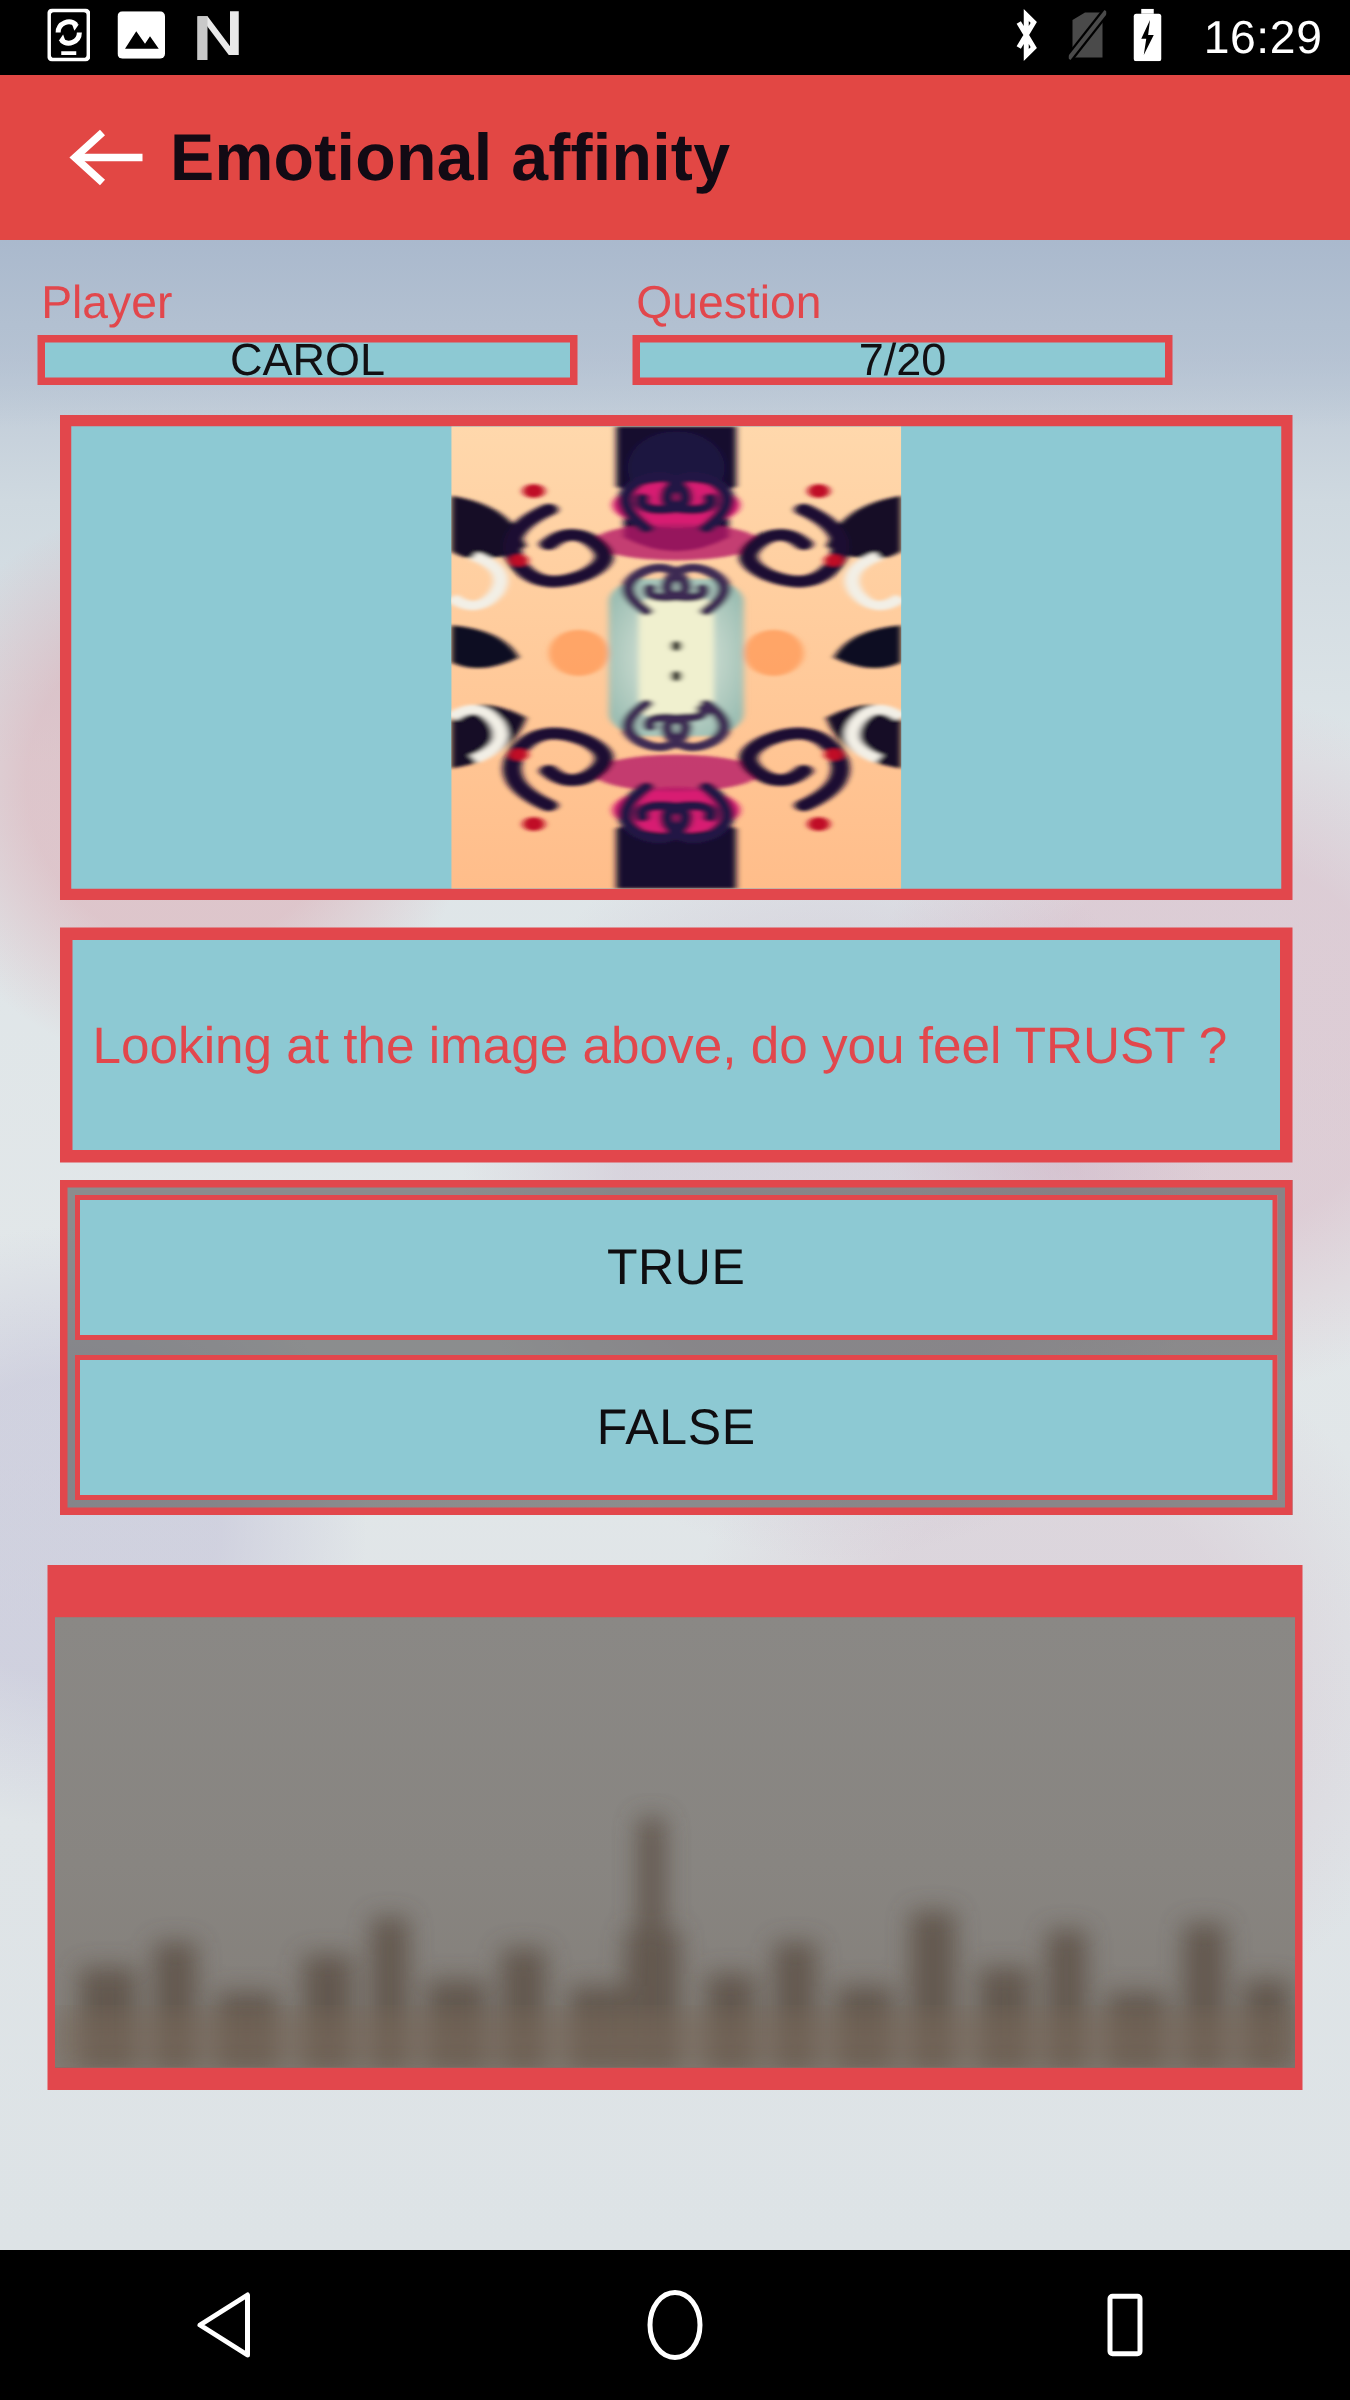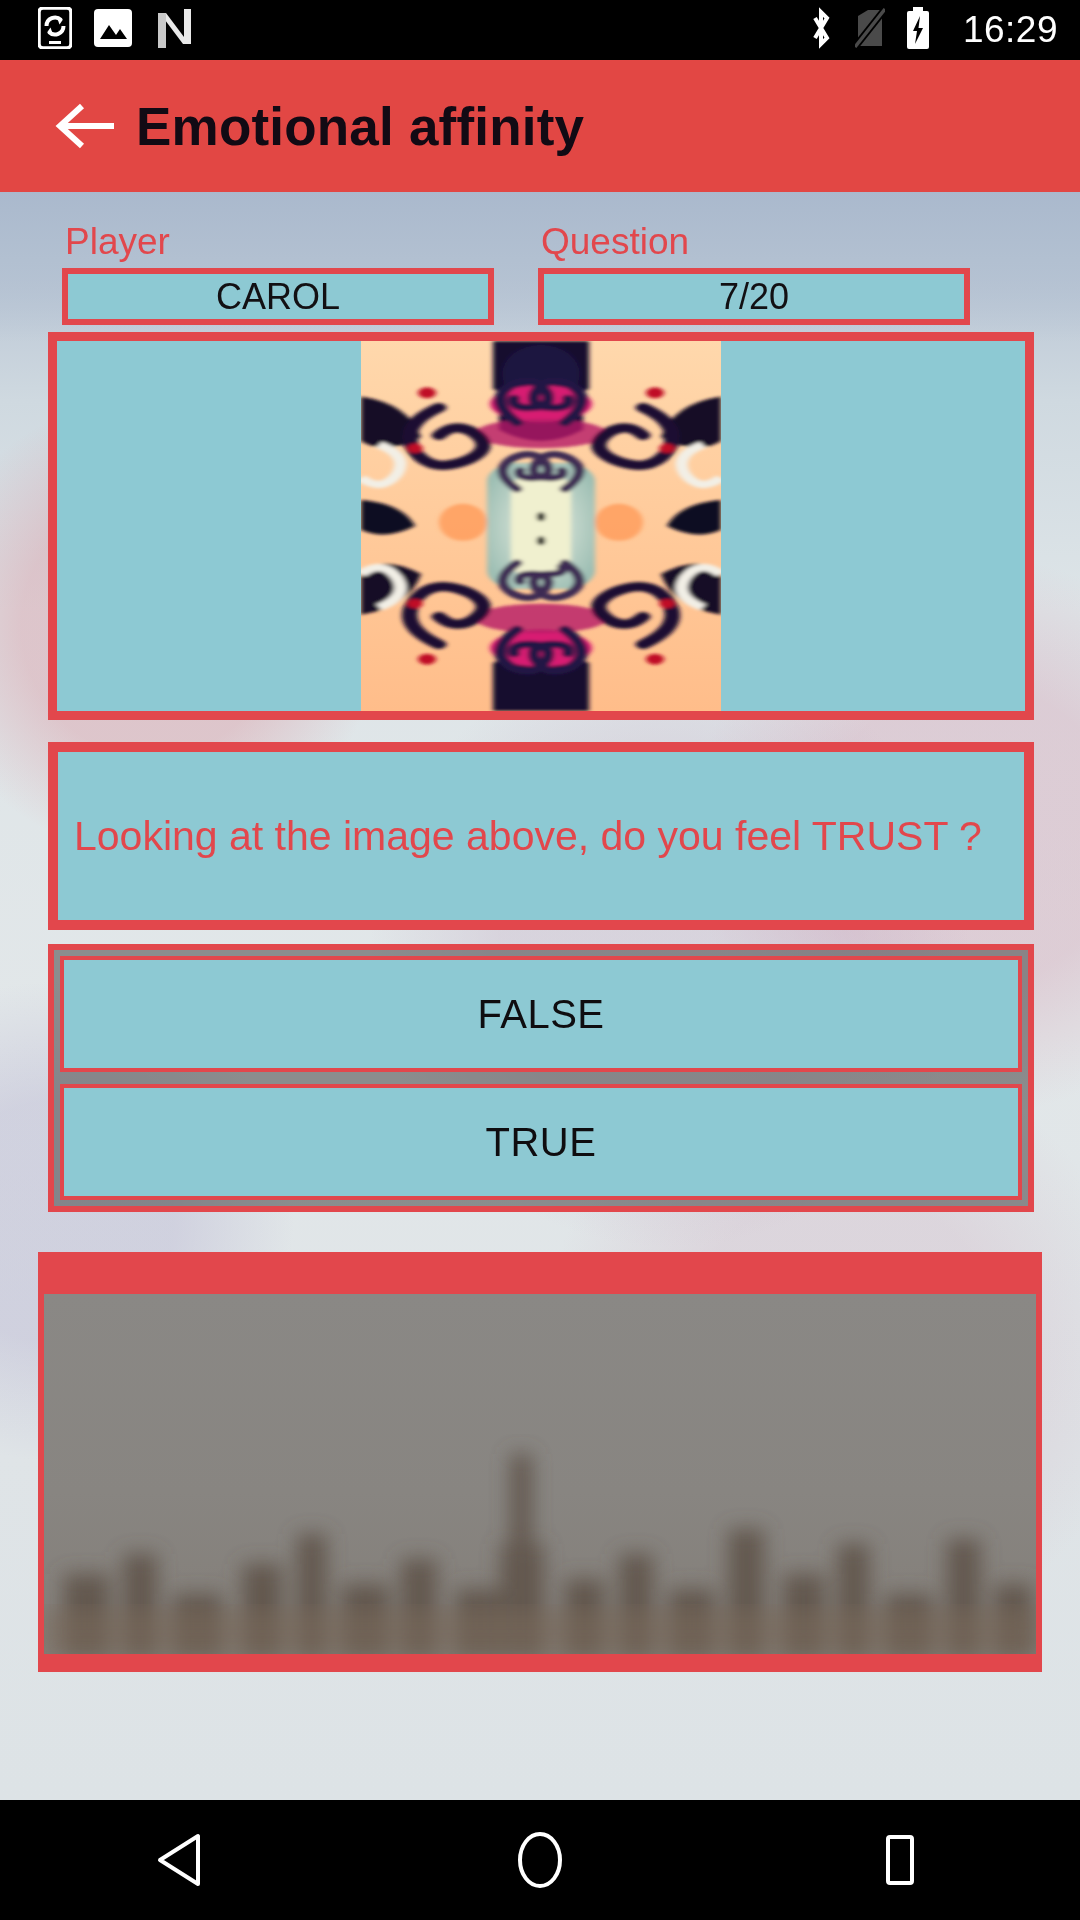--- a/index.html
+++ b/index.html
@@ -66,31 +66,31 @@
   }
 
   .inner{ position:relative; padding:0; }
 
   
   .fields-row{
     position:absolute; top:30px; left:0; width:1080px;
     display:flex;
   }
   .field-col{ position:relative; }
-  .field-col.player  { margin-left:62px; width:432px; }
+  .field-col.player  { margin-left:30px; width:432px; }
   .field-col.question{ margin-left:44px; width:432px; }
 
   .field-label{
     color:#E2474C; font-size:37px; line-height:40px;
     margin-bottom:6px; padding-left:3px;
   }
   .field-box{
     background:#E2474C;
     padding:6px;
-    height:57px;
+    height:40px;
     display:flex; align-items:stretch;
   }
   .field-inner{
     flex:1; background:#8DC9D3;
     display:flex; align-items:center; justify-content:center;
     color:#121013; font-size:36px; line-height:36px;
   }
 
   .picture-card{
     position:absolute; top:140px; left:48px;
@@ -341,22 +341,22 @@
         </div>
       </div>
 
       <div class="question-card">
         <div class="question-inner">
           <div class="question-text">Looking at the image above, do you feel TRUST ?</div>
         </div>
       </div>
 
       <div class="answers">
+        <div class="answer-btn">TRUE</div>
         <div class="answer-btn">FALSE</div>
-        <div class="answer-btn">TRUE</div>
       </div>
 
       <div class="bottom-card">
         <div class="bottom-card-head"></div>
         <div class="bottom-photo">
           <div class="sky"></div>
           <svg class="skyline" viewBox="0 0 1000 220" preserveAspectRatio="none">
             <defs>
               <filter id="blurcity">
                   <feGaussianBlur stdDeviation="10"></feGaussianBlur>

